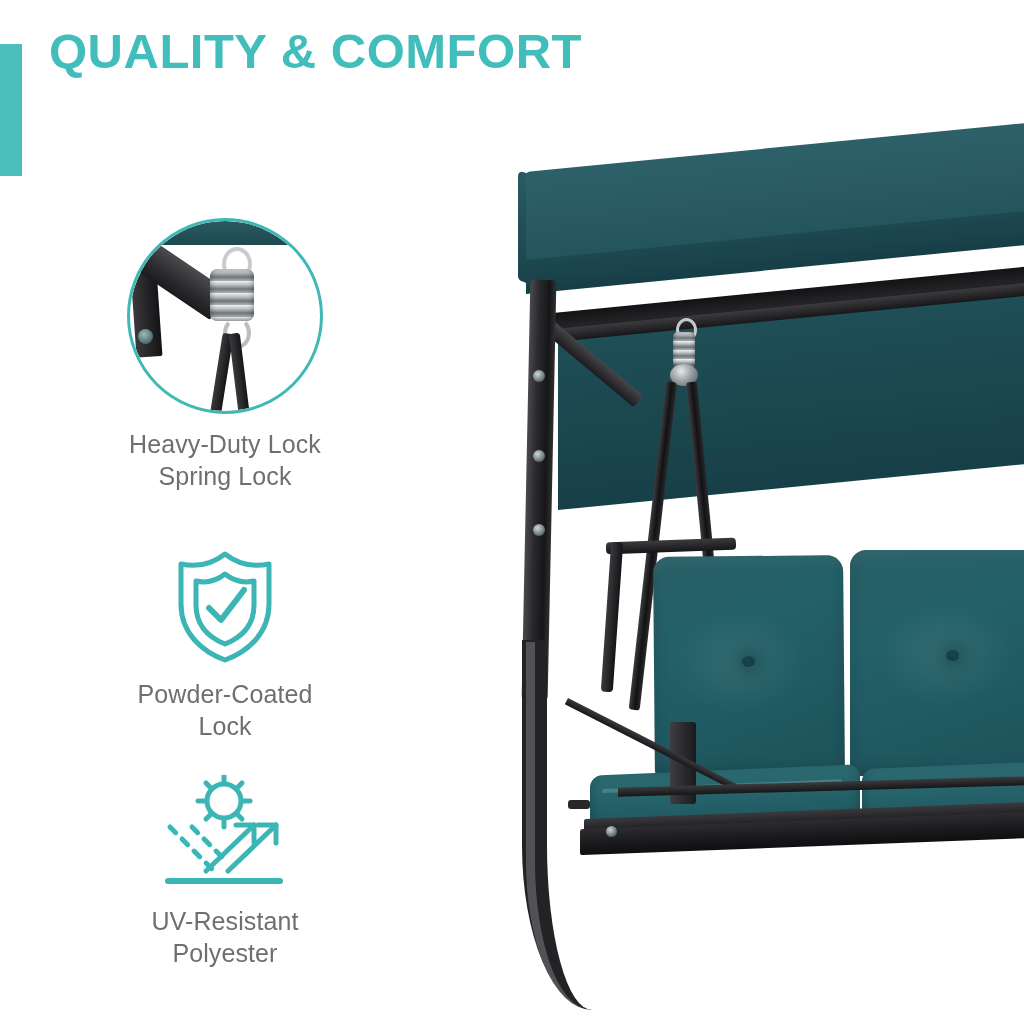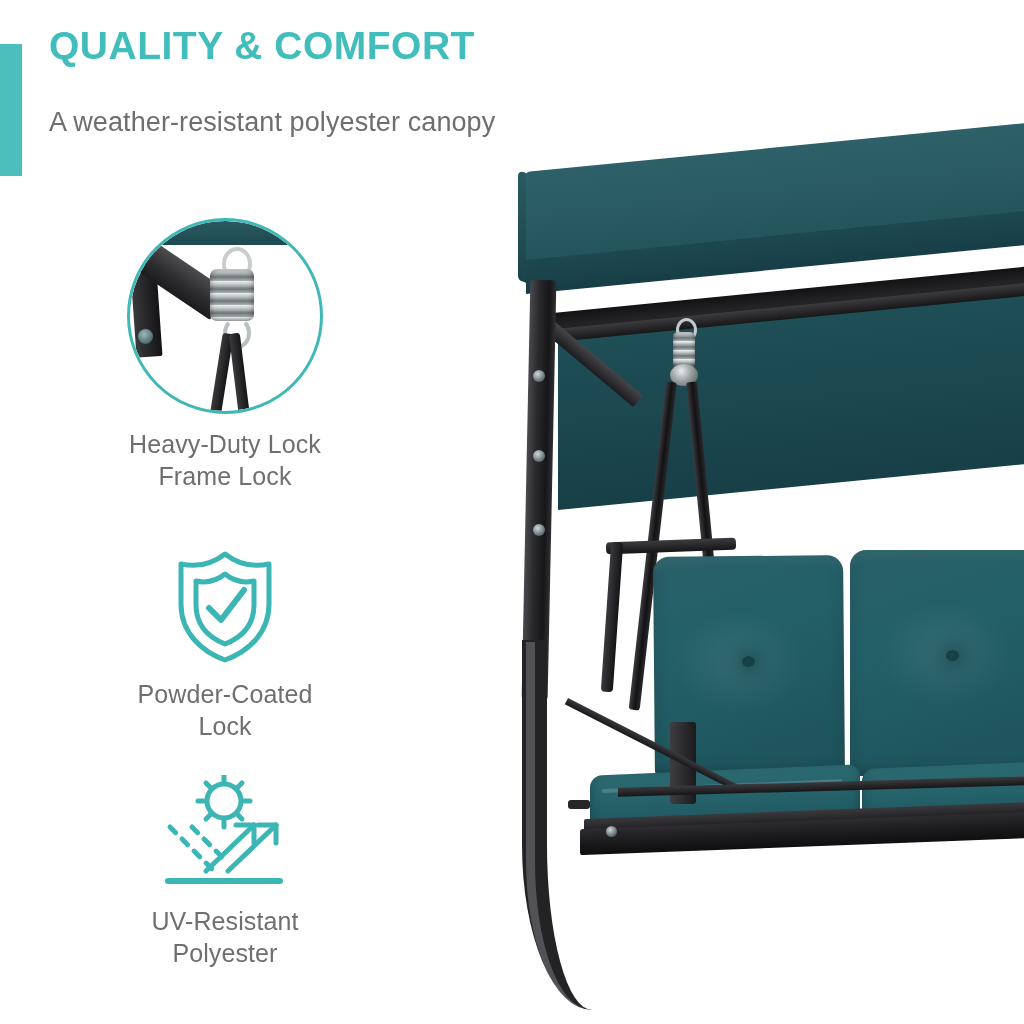--- a/index.html
+++ b/index.html
@@ -24,21 +24,21 @@
     left: 0px;
     top: 44px;
     width: 22px;
     height: 132px;
     background: #4cbfbd;
   }
   .headline {
     position: absolute;
     left: 49px;
     top: 26px;
-    font-size: 39px;
+    font-size: 49px;
     font-weight: bold;
     letter-spacing: 0.5px;
     color: #41bdbb;
     line-height: 1.05;
     white-space: nowrap;
   }
   .subhead {
     position: absolute;
     left: 49px;
     top: 104px;
@@ -477,21 +477,20 @@
 </head>
 <body>
 
 <div id="page">
 
   <div class="accent-bar"></div>
 
   <div class="headline">QUALITY &amp; COMFORT</div>
 
   <div class="subhead">
-    <div>A weather-resistant polyester canopy</div>
   </div>
 
   <div class="feature f1">
     <div class="icon-holder">
       <div class="photo-circle">
         <div class="pc-inner">
           <div class="pc-canopy"></div>
           <div class="pc-bar2"></div>
           <div class="pc-bar"></div>
           <div class="pc-bolt"></div>
@@ -499,21 +498,21 @@
           <div class="pc-spring"></div>
           <div class="pc-hookdown"></div>
           <div class="pc-cableA"></div>
           <div class="pc-cableB"></div>
         </div>
       </div>
     </div>
     <div class="icon-gap"></div>
     <div class="feature-label">
       <span>Heavy-Duty Lock</span>
-      <span class="l2">Frame Lock</span>
+      <span class="l2">Spring Lock</span>
     </div>
   </div>
 
   <div class="feature f2">
     <div class="icon-holder">
       <svg class="shield-svg" width="112" height="116" viewBox="0 0 112 116">
         <path d="M56 6 C 42 17, 26 19, 12 16 L 12 56 C 12 86, 34 104, 56 112
                  C 78 104, 100 86, 100 56 L 100 16 C 86 19, 70 17, 56 6 Z" fill="none" stroke="#3cb6b4" stroke-width="5" stroke-linejoin="round"></path>
         <path d="M56 26 C 46 34, 36 35, 27 33 L 27 57 C 27 79, 41 90, 56 96
                  C 71 90, 85 79, 85 57 L 85 33 C 76 35, 66 34, 56 26 Z" fill="none" stroke="#3cb6b4" stroke-width="5" stroke-linejoin="round"></path>

